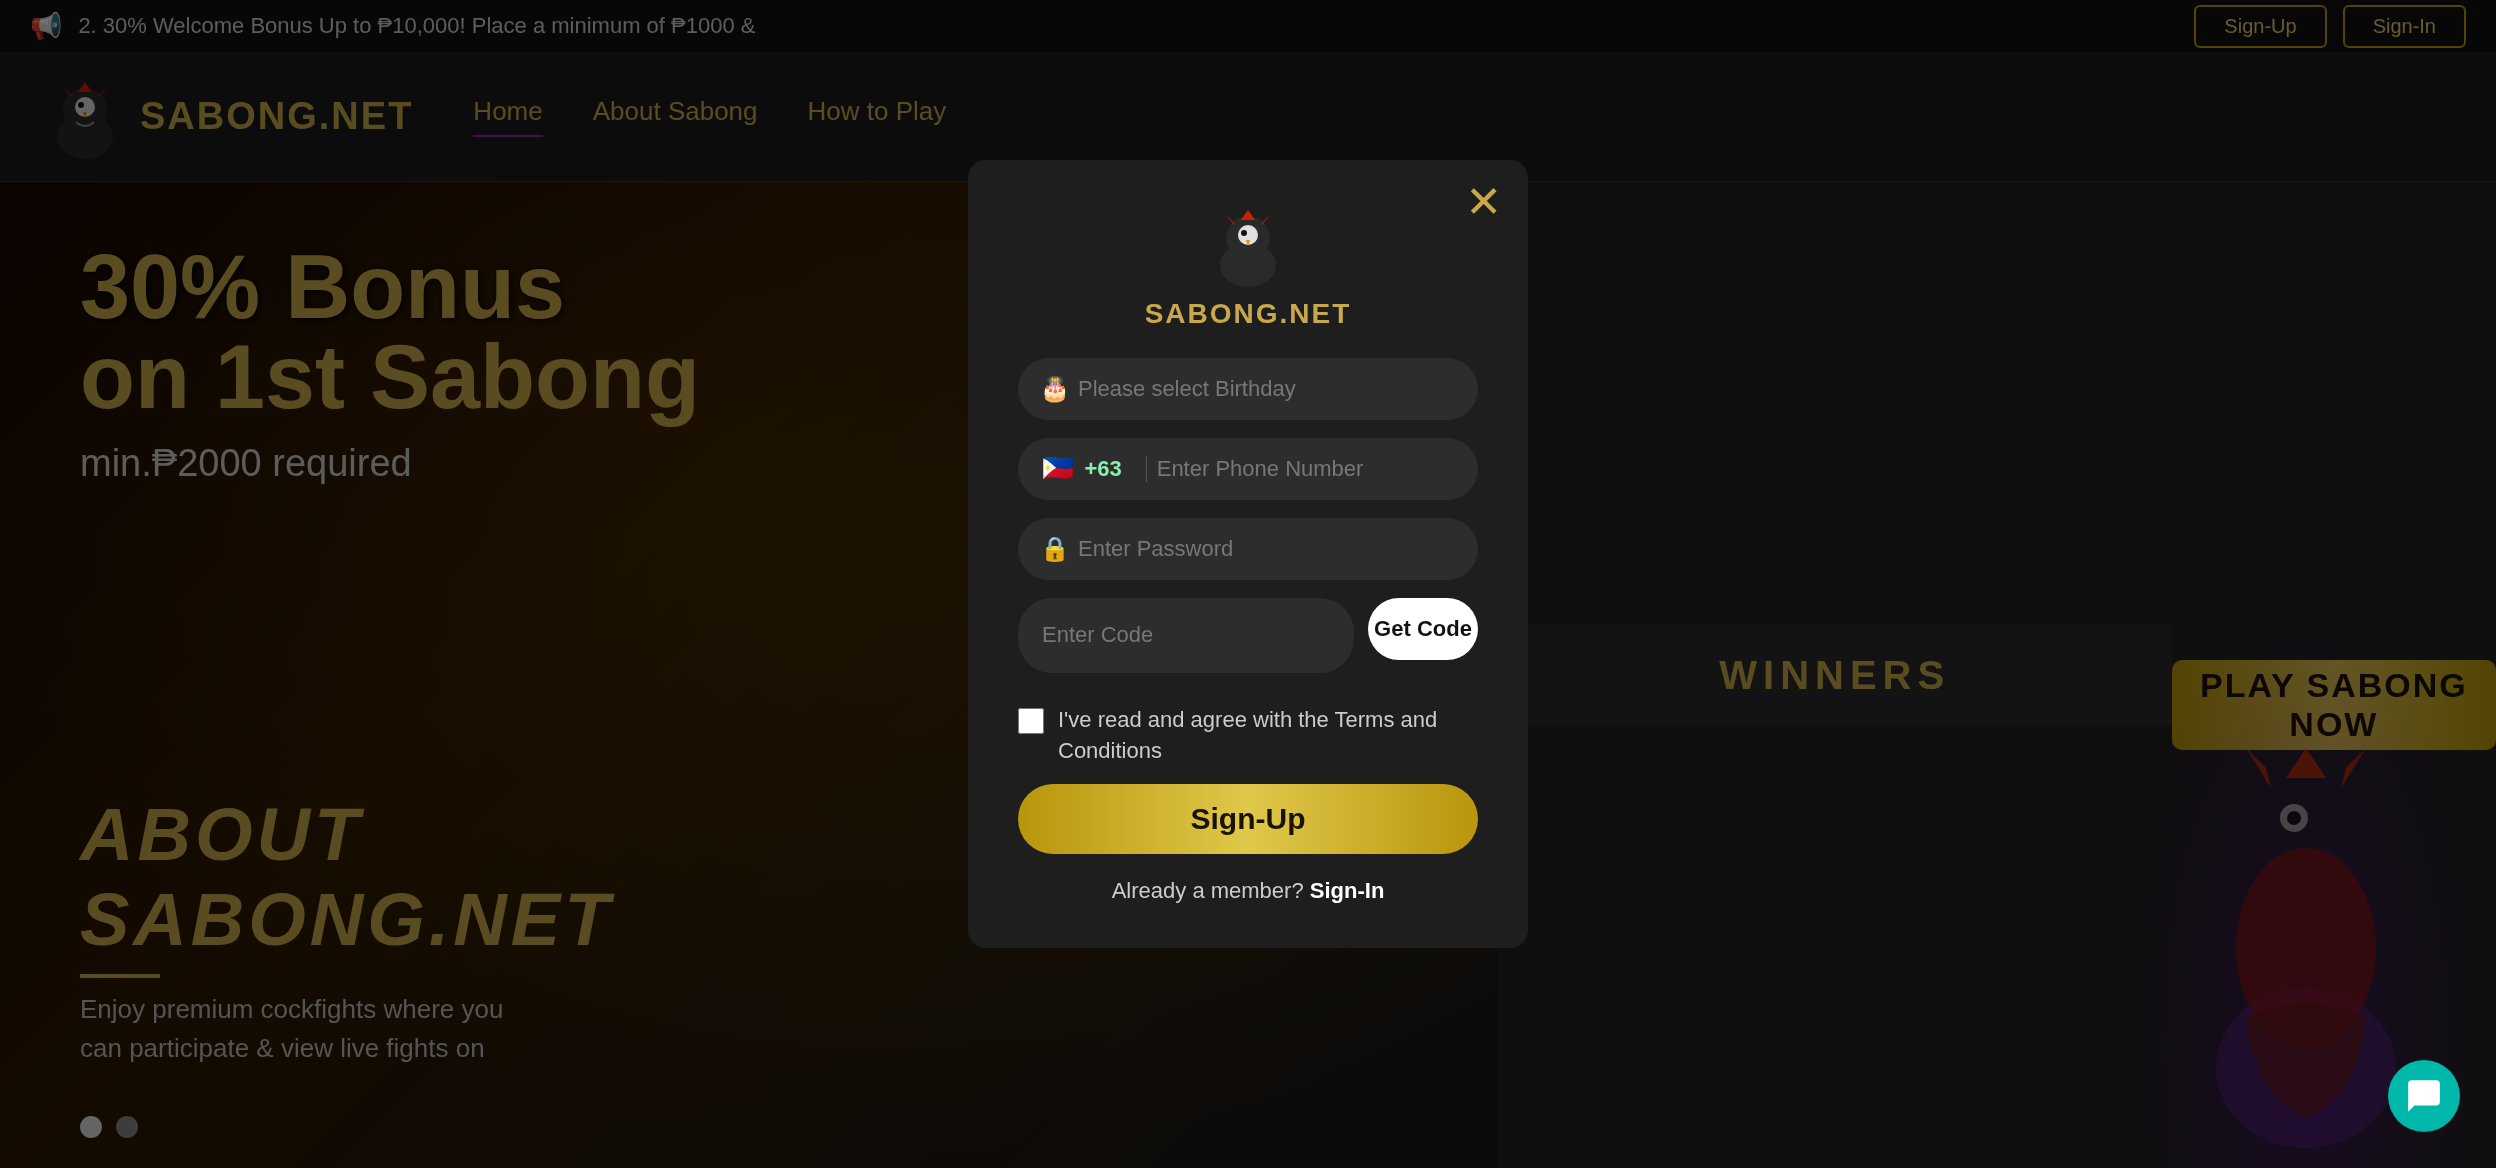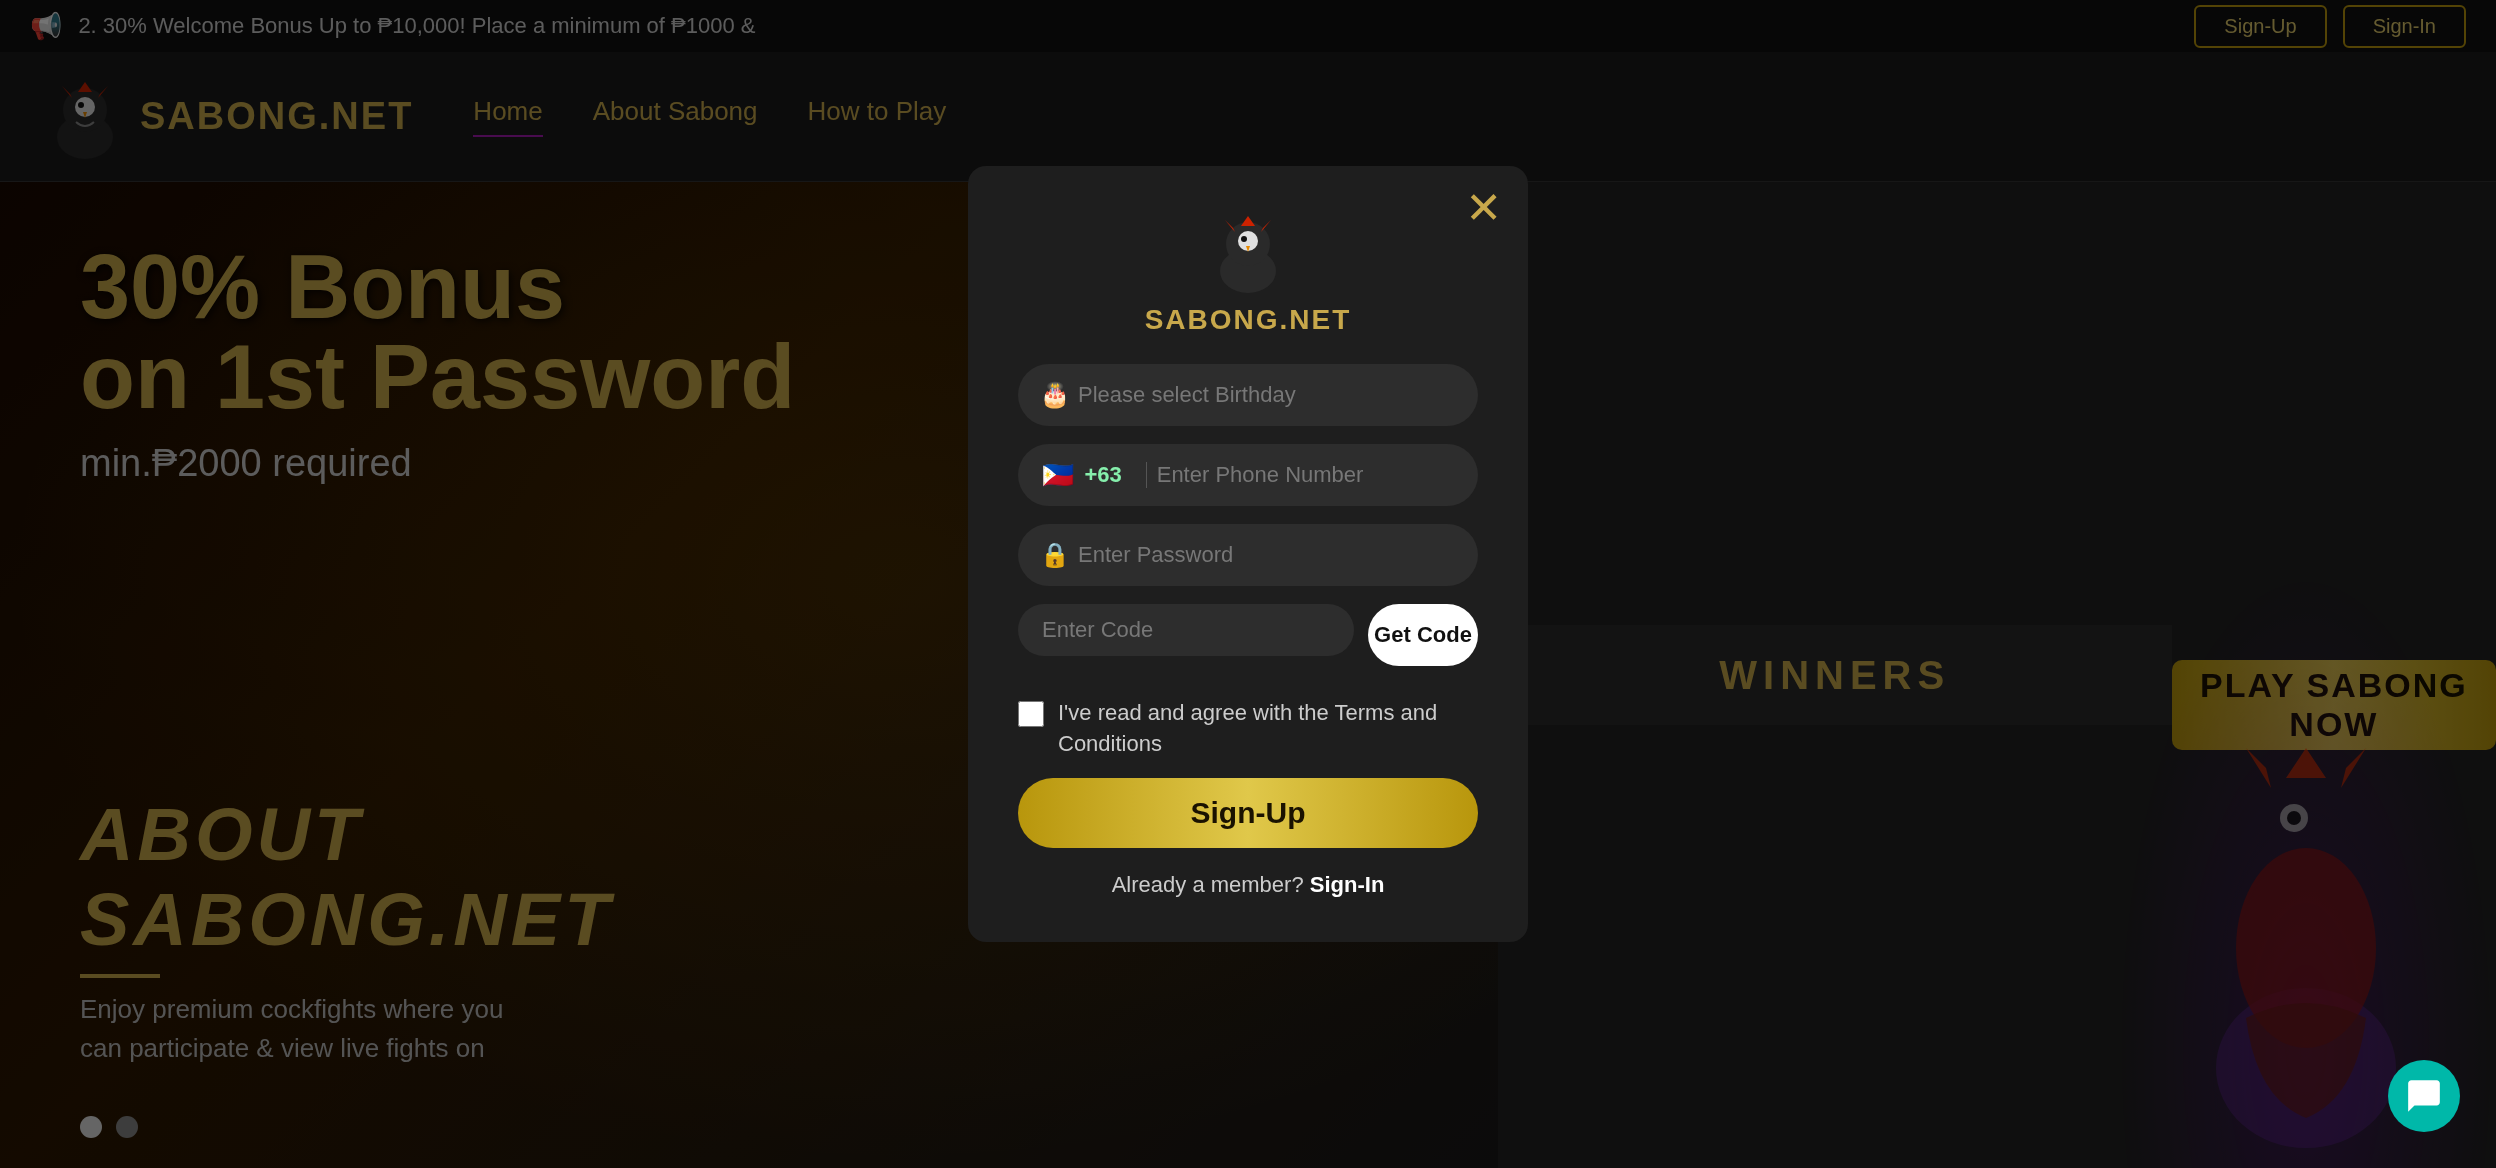--- a/index.html
+++ b/index.html
@@ -318,21 +318,21 @@
     .phone-input::placeholder {
       color: #777;
     }
     .code-group {
       display: flex;
       gap: 14px;
       width: 100%;
     }
     .code-input {
       flex: 1;
-      height: 52px;
+      height: 75px;
       background: #2d2d2d;
       border: none;
       border-radius: 34px;
       color: #888;
       font-size: 22px;
       padding: 0 24px;
       outline: none;
     }
     .code-input::placeholder {
       color: #777;
@@ -461,21 +461,21 @@
     <a class="nav-link">How to Play</a>
   </div>
 </nav>
 
 <div class="main-content">
 
   <div class="hero-section">
     <div class="hero-bg"></div>
     <div class="hero-text">
       <div class="hero-bonus">30% Bonus</div>
-      <div class="hero-deposit">on 1st Password</div>
+      <div class="hero-deposit">on 1st Sabong</div>
       <div class="hero-min">min.₱2000 required</div>
     </div>
     <div class="about-section">
       <div class="about-title">ABOUT<br>SABONG.NET</div>
       <div class="about-line"></div>
       <div class="about-body">Enjoy premium cockfights where you<br>can participate &amp; view live fights on</div>
     </div>
     <div class="carousel-dots">
       <div class="dot active"></div>
       <div class="dot"></div>

